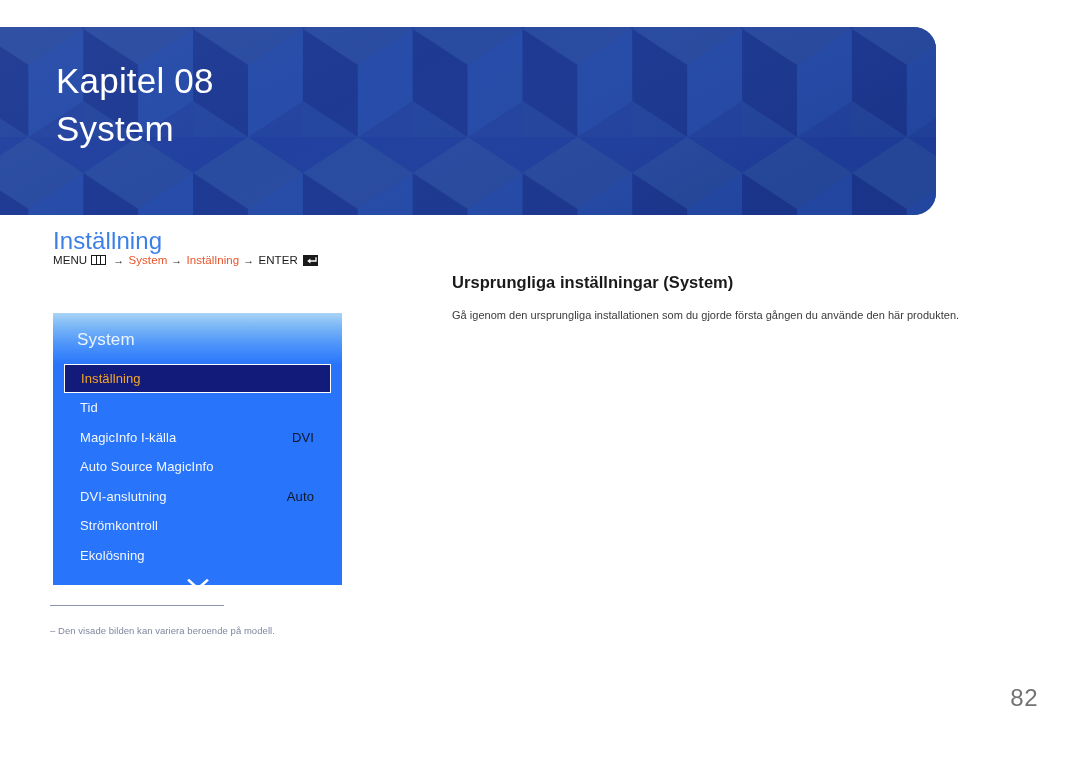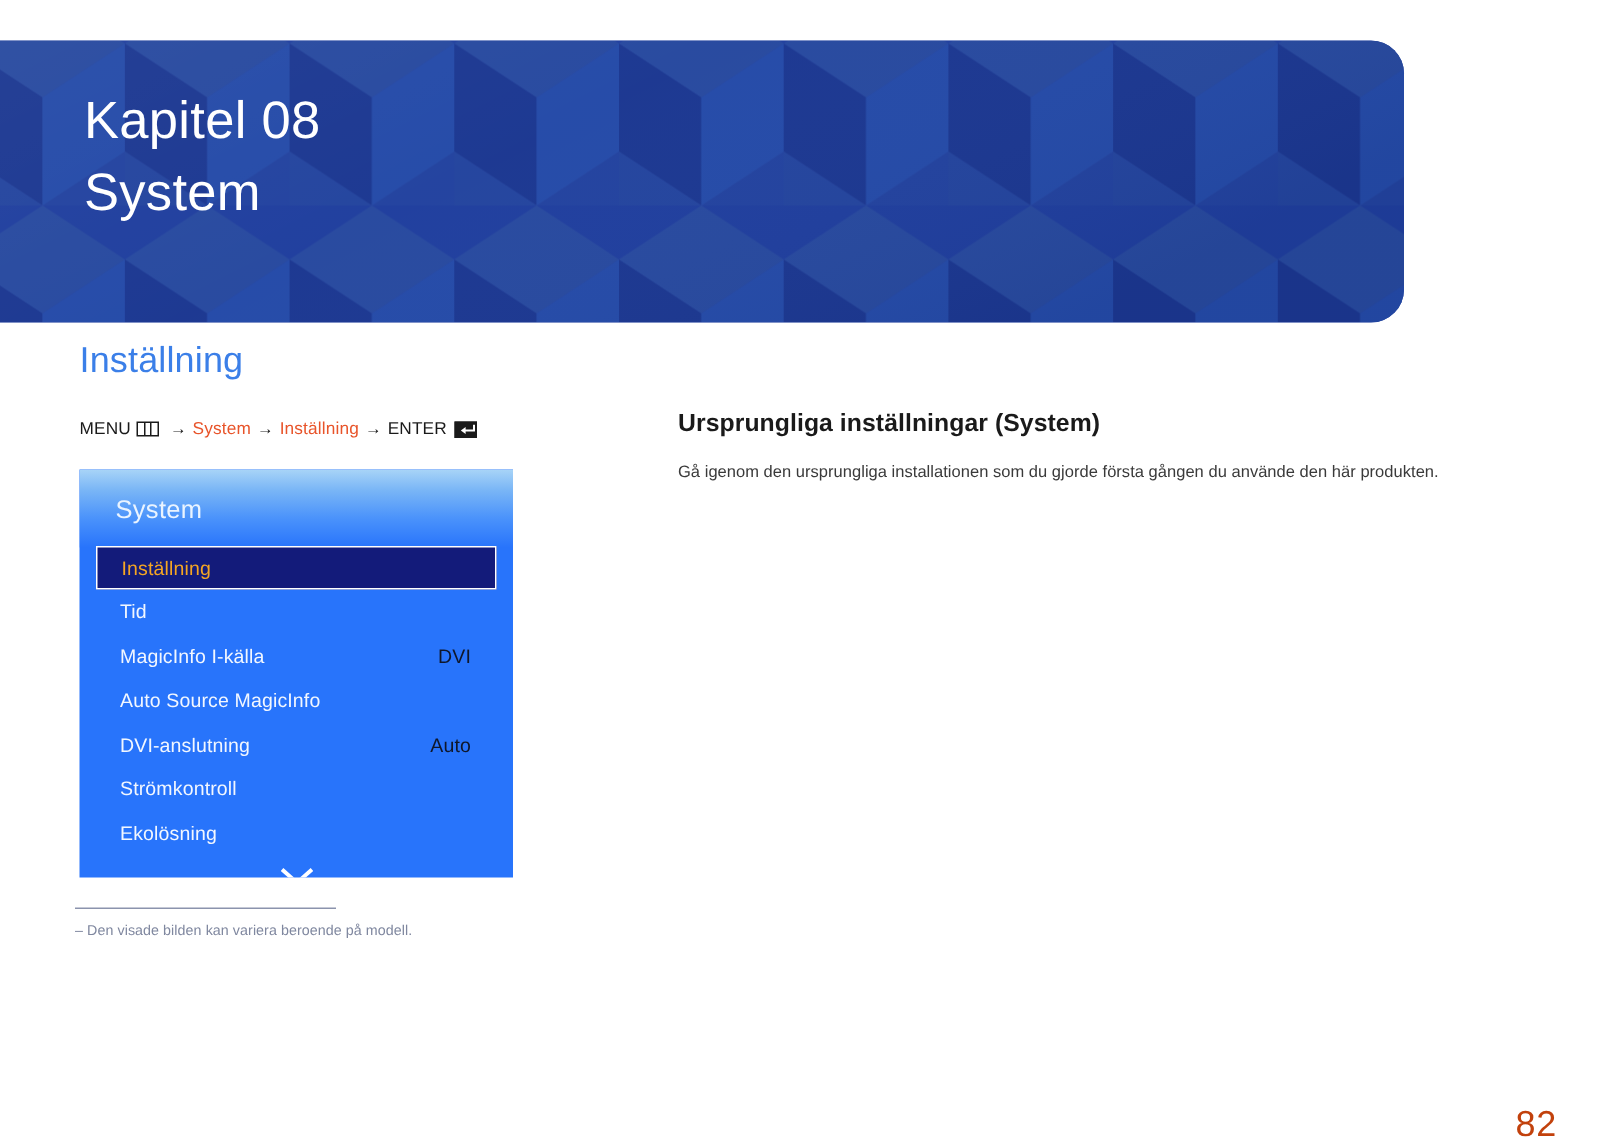--- a/index.html
+++ b/index.html
@@ -71,21 +71,20 @@
 
   .section-heading {
     font-size: 24px;
     color: #3b7fe8;
     font-weight: normal;
     letter-spacing: 0.1px;
     line-height: 1.1;
   }
 
   .breadcrumb {
-    margin-top: 26px;
     font-size: 11.5px;
     color: #1a1a1a;
     letter-spacing: 0.1px;
     display: flex;
     align-items: center;
     white-space: nowrap;
   }
   .bc-text { color: #1a1a1a; }
   .bc-orange { color: #e8542a; }
   .bc-arrow {
@@ -202,21 +201,21 @@
     left: 50px;
     top: 605px;
     width: 330px;
   }
   .footnote-rule {
     width: 174px;
     height: 1px;
     background: #8b93ad;
   }
   .footnote {
-    margin-top: 9px;
+    margin-top: 19px;
     font-size: 9.5px;
     color: #7f879f;
     letter-spacing: 0.05px;
     white-space: nowrap;
   }
 
   
   .right-col {
     position: absolute;
     left: 452px;
@@ -236,23 +235,23 @@
     font-size: 11px;
     color: #3a3a3a;
     letter-spacing: 0.02px;
     line-height: 1.45;
   }
 
   
   .page-number {
     position: absolute;
     right: 42px;
-    top: 736px;
+    top: 684px;
     font-size: 24px;
-    color: #c2410c;
+    color: #737373;
     letter-spacing: 0.5px;
   }
 </style>
 </head>
 <body>
 
 <div class="page">
 
   <div class="banner">
     <svg class="banner-pattern" viewBox="0 0 1057 188" preserveAspectRatio="none">

